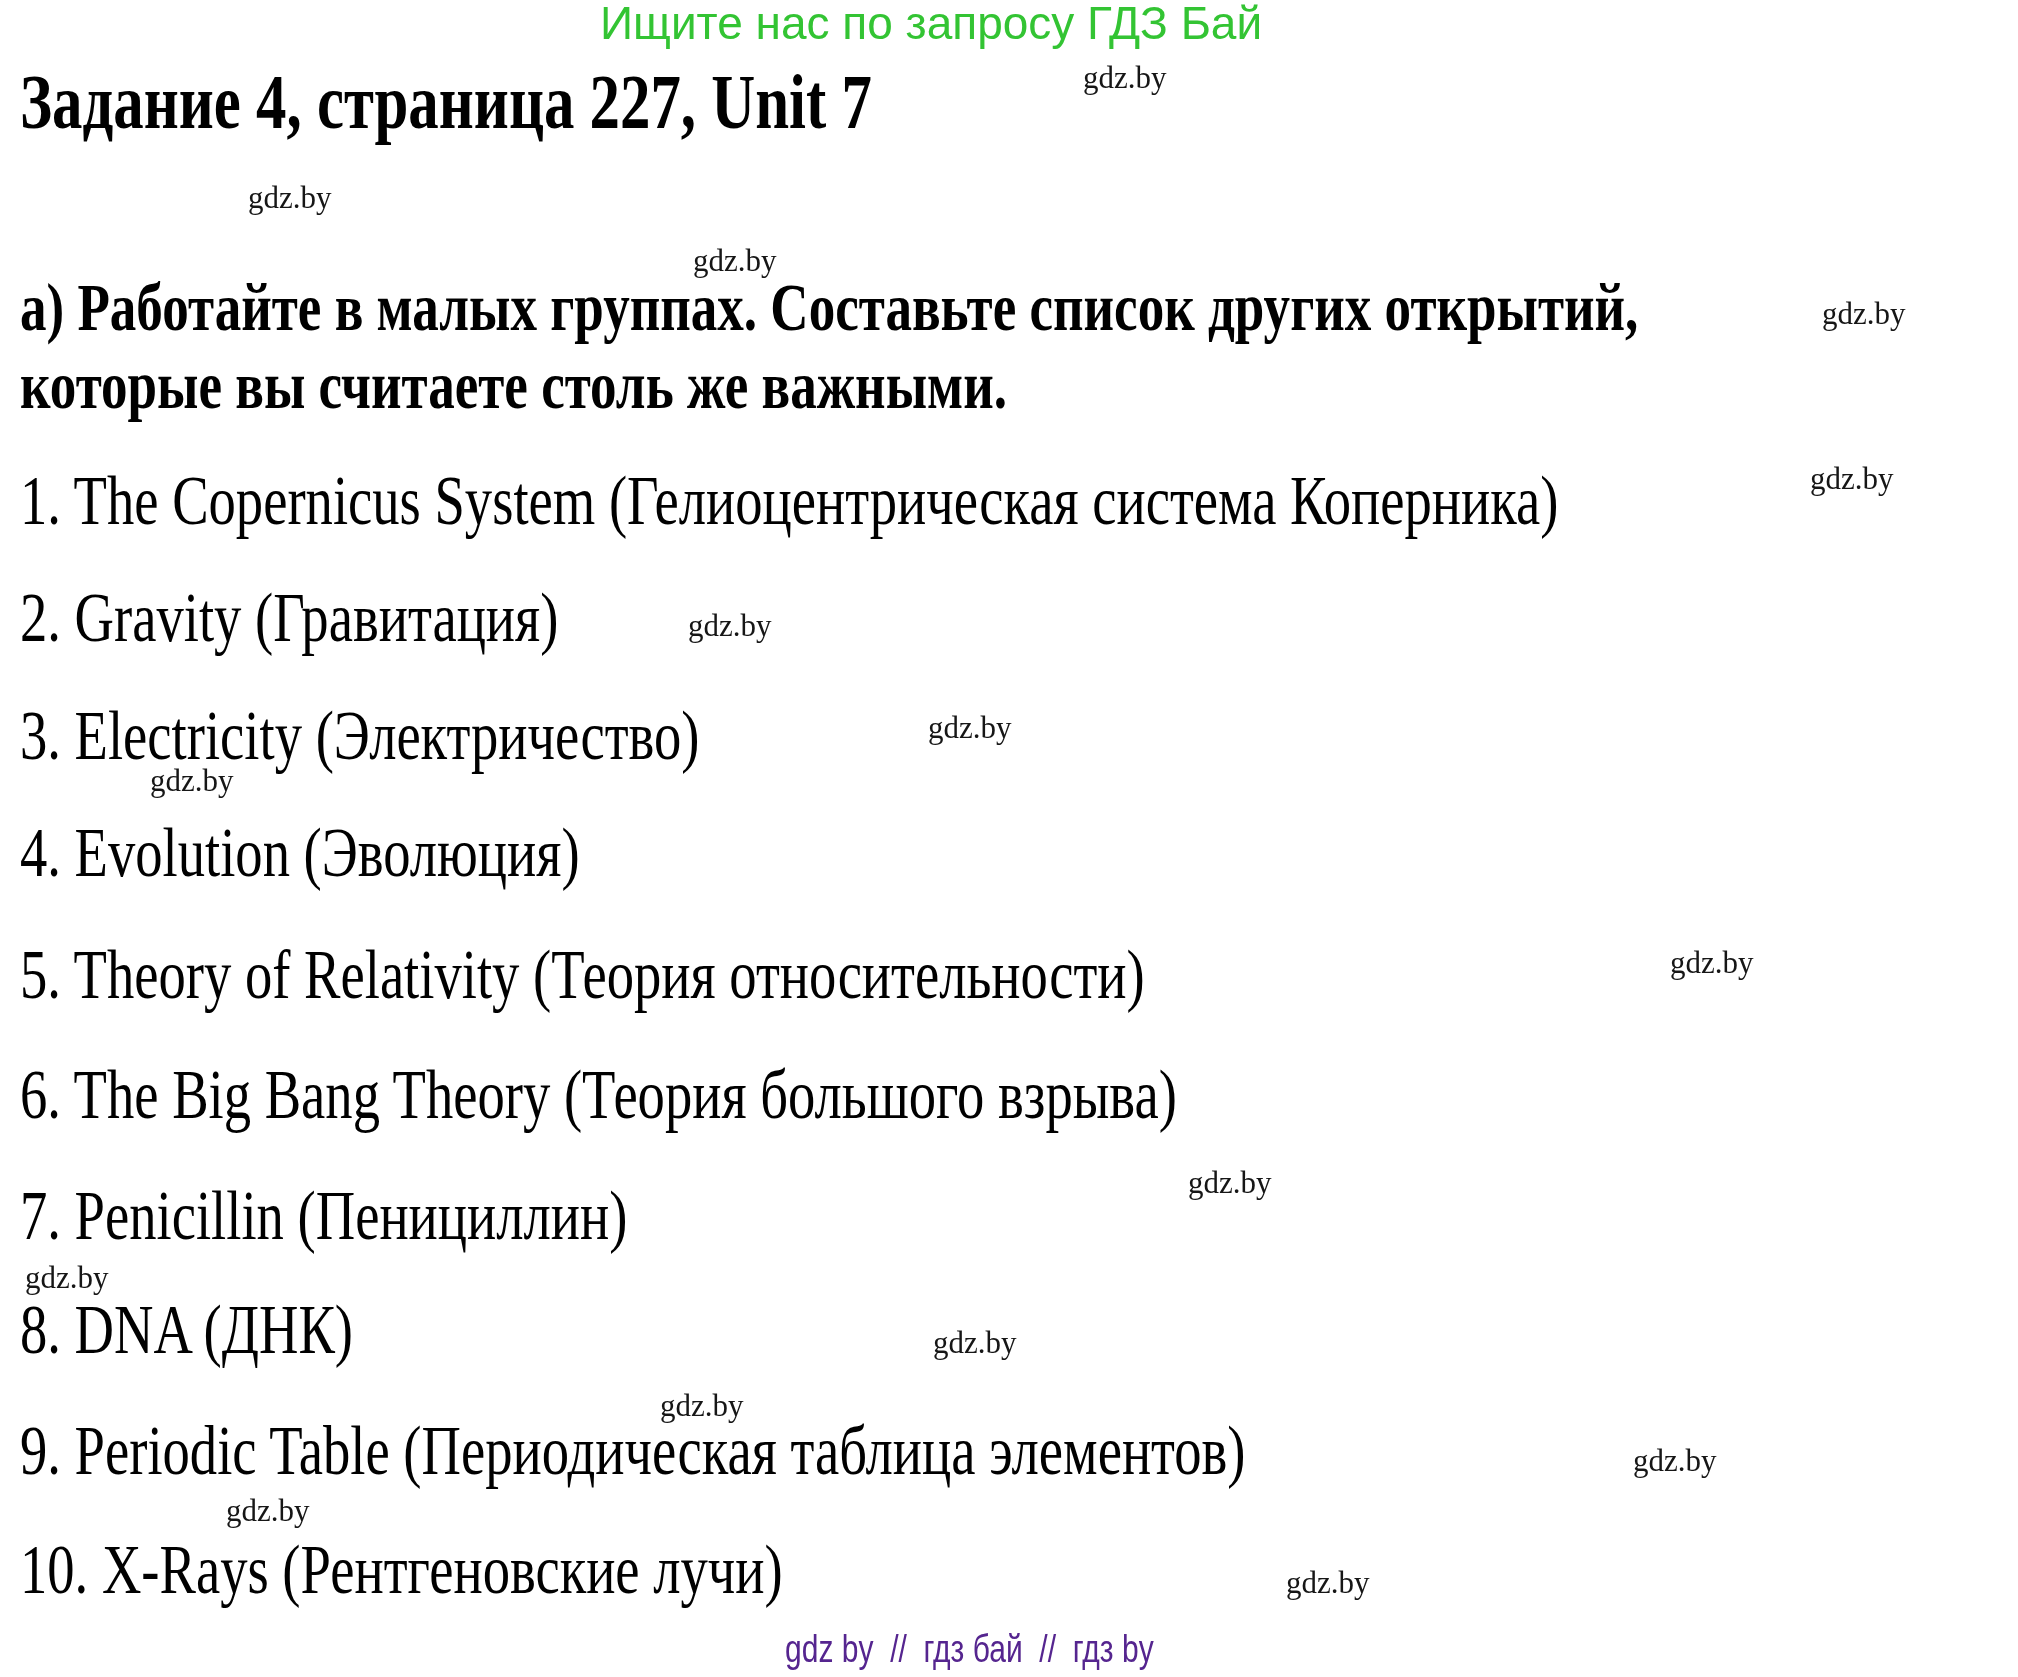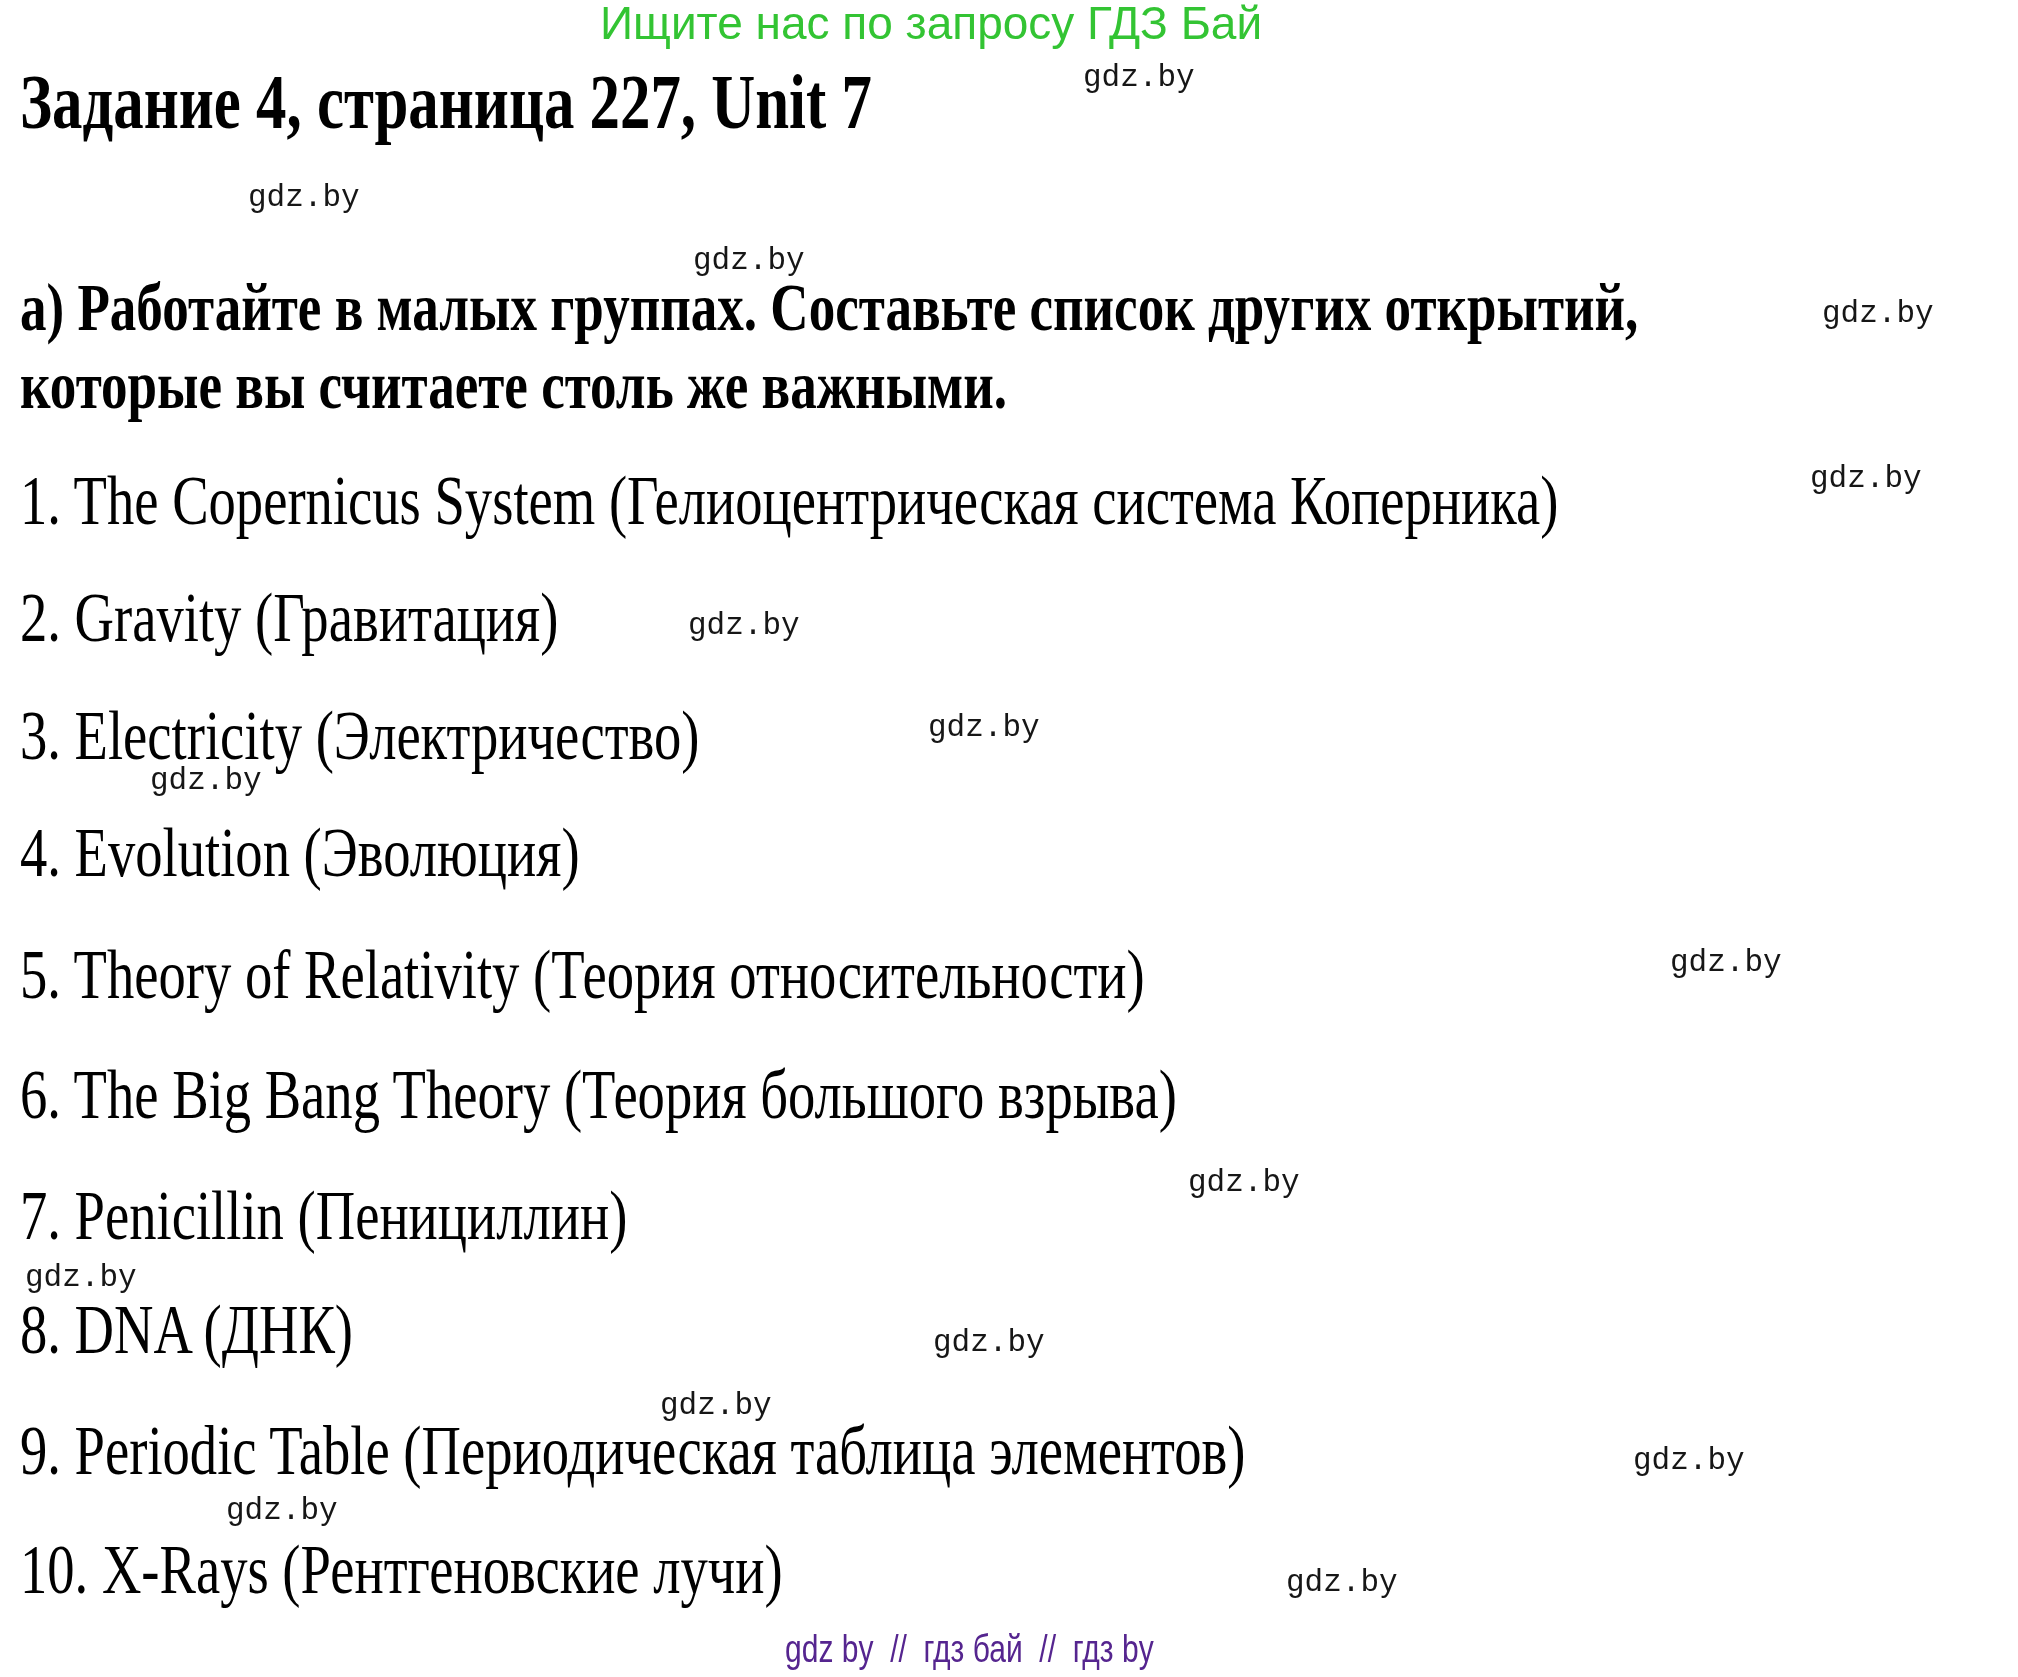--- a/index.html
+++ b/index.html
@@ -33,21 +33,21 @@
     font-weight: bold;
     transform: scaleX(0.78);
   }
   .item {
     left: 20px;
     font-size: 70px;
     font-weight: normal;
     transform: scaleX(0.78);
   }
   .wm {
-    font-family: Liberation Mono, monospace;
+    font-family: Liberation Serif, serif;
     font-size: 31px;
     color: var(--watermark-color, #161616);
   }
   .footer {
     font-family: "Liberation Sans", sans-serif;
     font-size: 38px;
     color: var(--footer-color, #55258f);
     left: 785px; top: 1630px;
     transform: scaleX(0.79);
     white-space: pre;

